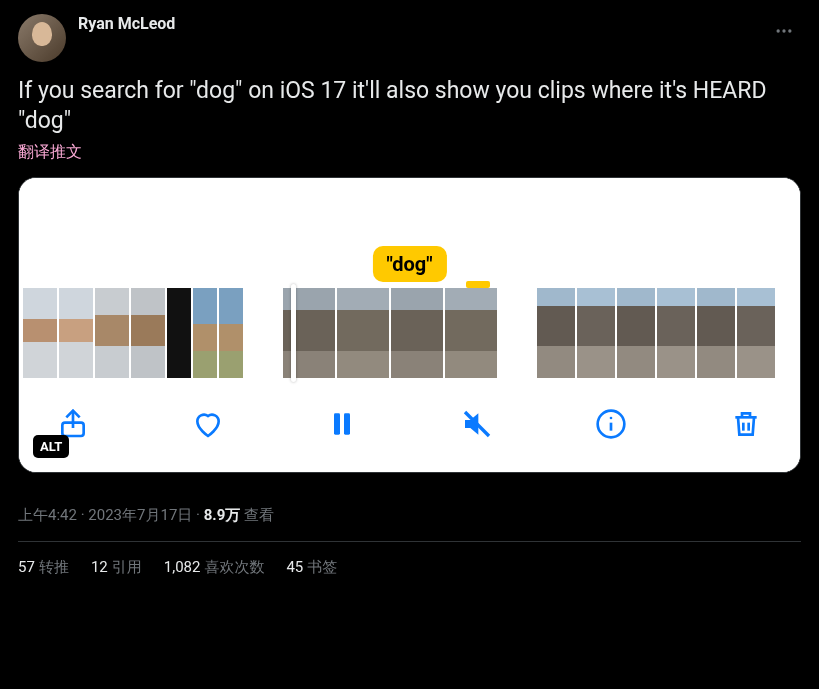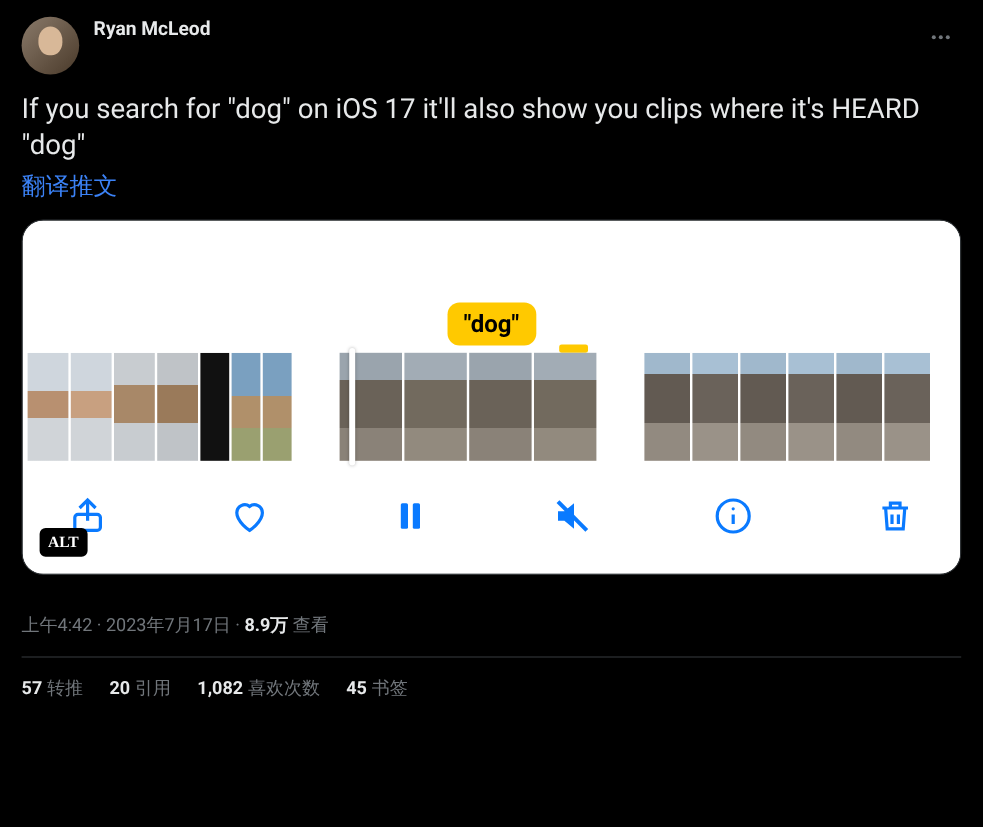--- a/index.html
+++ b/index.html
@@ -59,22 +59,22 @@
     letter-spacing: 2px;
   }
   .body-text {
     margin-top: 14px;
     font-size: 23px;
     line-height: 30px;
     color: #e7e9ea;
     font-weight: 400;
   }
   .translate-link {
-    color: #3b82f6;
-    font-size: 20px;
+    color: #f9a8d4;
+    font-size: 16px;
     margin-top: 6px;
     cursor: pointer;
   }
   .media-card {
     margin-top: 14px;
     border: 1px solid #2f3336;
     border-radius: 18px;
     overflow: hidden;
     background: #fff;
     position: relative;
@@ -164,21 +164,20 @@
   .alt-badge {
     position: absolute;
     left: 14px;
     bottom: 14px;
     background: #000;
     color: #fff;
     font-weight: 700;
     font-size: 13px;
     padding: 4px 7px;
     border-radius: 5px;
-    font-family: Liberation Serif, serif;
   }
 
   .meta-row {
     margin-top: 33px;
     color: #71767b;
     font-size: 15px;
   }
   .meta-row .views-num {
     color: #e7e9ea;
     font-weight: 700;
@@ -189,21 +188,21 @@
   }
   .stats-row {
     display: flex;
     gap: 22px;
     padding-top: 16px;
     font-size: 15px;
     color: #71767b;
   }
   .stat .num {
     color: #e7e9ea;
-    font-weight: 700;
+    font-weight: 400;
     margin-right: 4px;
   }
 </style>
 </head>
 <body>
 
 <div class="tweet">
 
   <div class="header">
     <div class="avatar"></div>
@@ -311,21 +310,21 @@
     <span>查看</span>
   </div>
 
   <div class="divider"></div>
 
   <div class="stats-row">
     <div class="stat">
       <span class="num">57</span><span>转推</span>
     </div>
     <div class="stat">
-      <span class="num">20</span><span>引用</span>
+      <span class="num">12</span><span>引用</span>
     </div>
     <div class="stat">
       <span class="num">1,082</span><span>喜欢次数</span>
     </div>
     <div class="stat">
       <span class="num">45</span><span>书签</span>
     </div>
   </div>
 
 </div>

